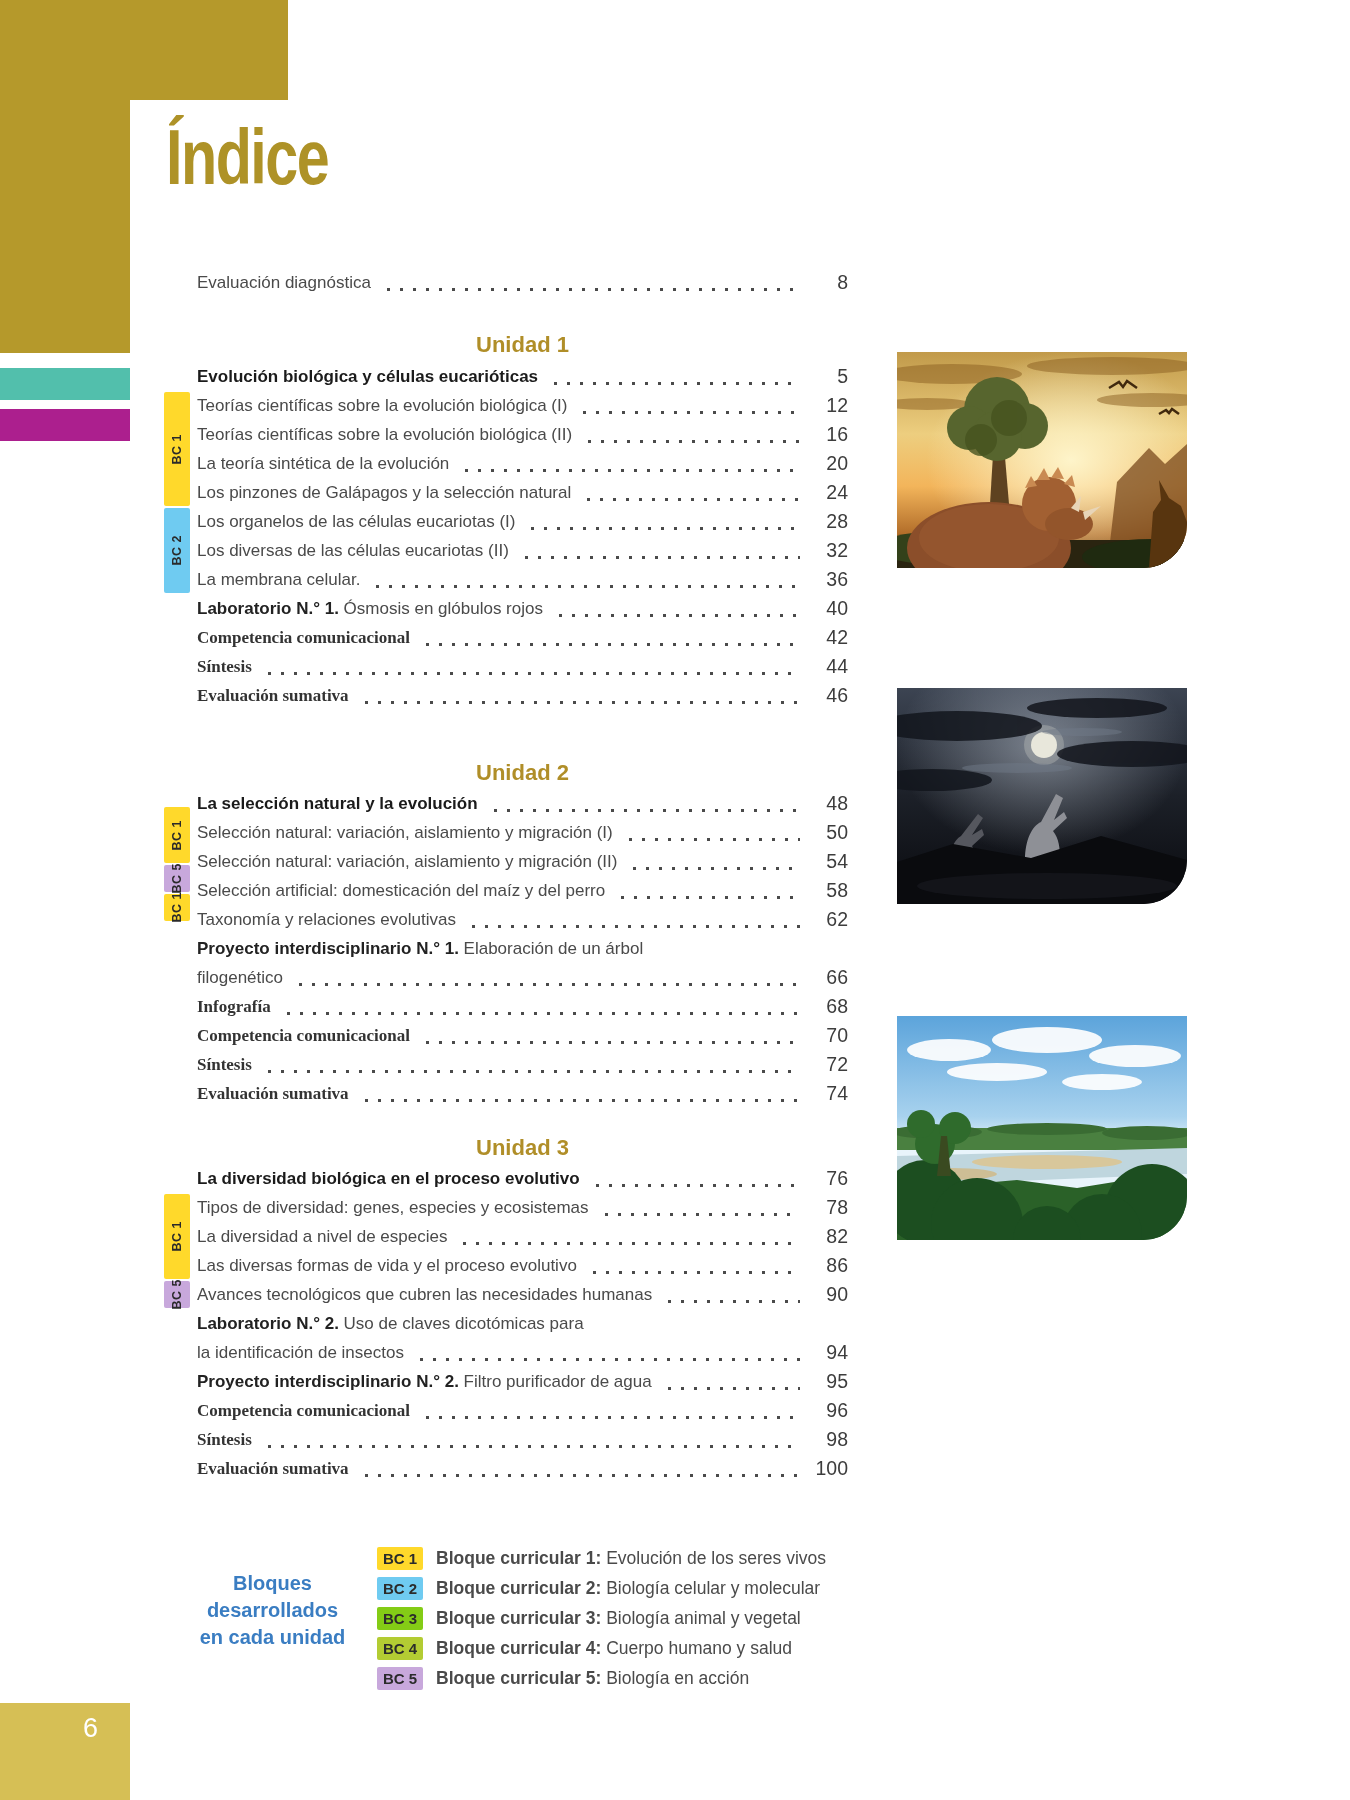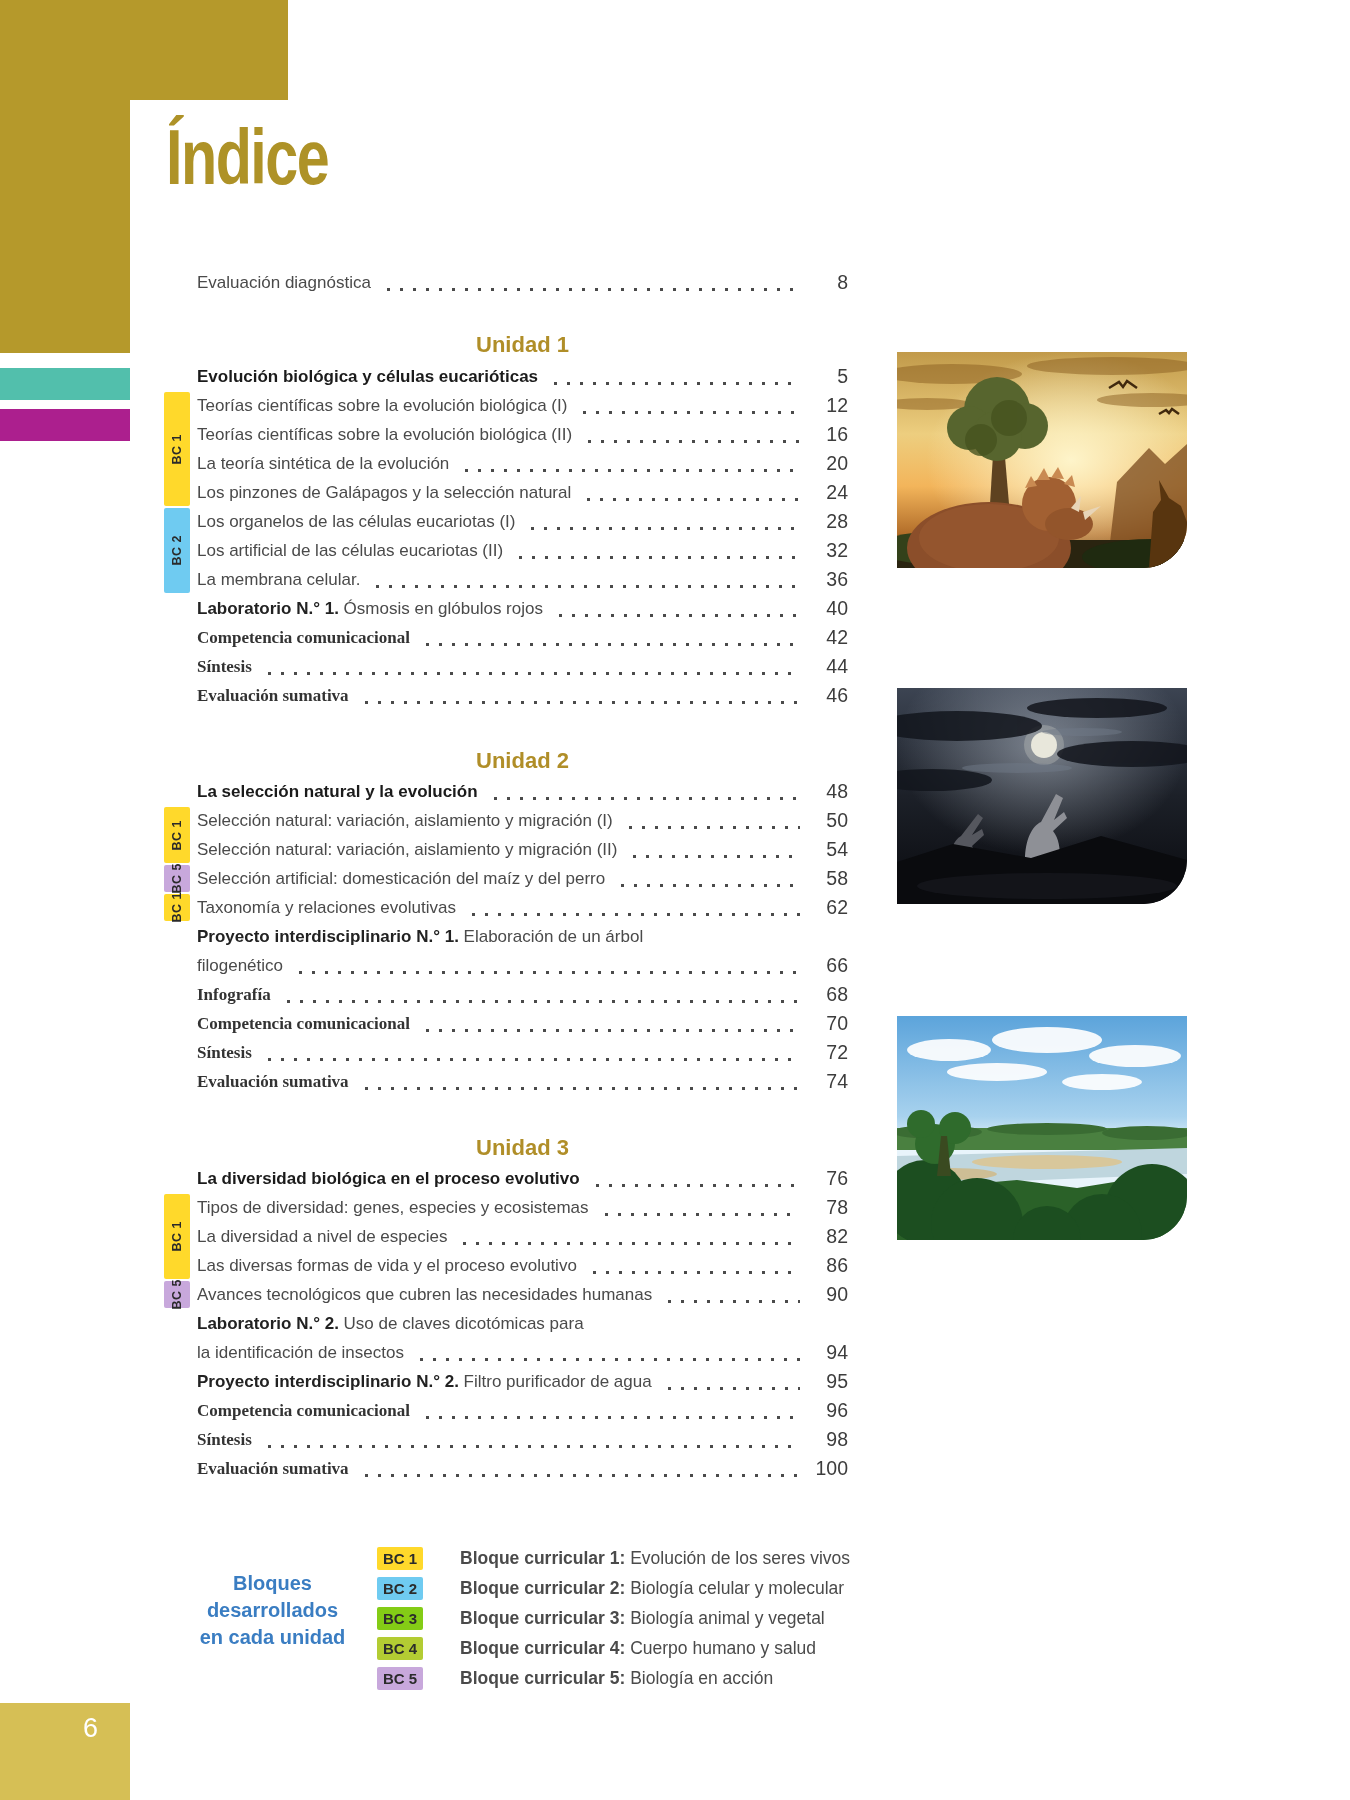--- a/index.html
+++ b/index.html
@@ -39,21 +39,21 @@
        font-weight:700;color:#2A2A2A;letter-spacing:.5px;white-space:nowrap;}
 
   
   .legend{position:absolute;left:185px;top:1543px;width:700px;}
   .legend-caption{position:absolute;left:0;top:7px;width:175px;text-align:center;
        font-size:20px;font-weight:700;color:#3A7DC2;line-height:27px;margin-top:20px;}
   .legend-rows{position:absolute;left:192px;top:0;}
   .lrow{display:flex;align-items:center;height:30px;}
   .chip{width:46px;height:23px;border-radius:2px;display:flex;align-items:center;
        justify-content:center;font-size:15px;font-weight:700;color:#2B2B2B;margin-right:13px;}
-  .ltext{font-size:17.5px;color:#4A4A4A;white-space:nowrap;margin-left:24px;}
+  .ltext{font-size:17.5px;color:#4A4A4A;white-space:nowrap;}
 
   
   .photo{position:absolute;left:897px;width:290px;border-radius:0 0 44px 0;overflow:hidden;}
   #ph1{top:352px;height:216px;} #ph2{top:688px;height:216px;} #ph3{top:1016px;height:224px;}
   .photo svg{display:block;width:100%;height:100%;}
 </style>
 </head>
 <body>
 
 <div class="page">
@@ -99,21 +99,21 @@
           <span class="t">Los pinzones de Galápagos y la selección natural</span>
           <span class="leader"></span>
           <span class="num">24</span>
         </div>
         <div class="row">
           <span class="t">Los organelos de las células eucariotas (I)</span>
           <span class="leader"></span>
           <span class="num">28</span>
         </div>
         <div class="row">
-          <span class="t">Los artificial de las células eucariotas (II)</span>
+          <span class="t">Los diversas de las células eucariotas (II)</span>
           <span class="leader"></span>
           <span class="num">32</span>
         </div>
         <div class="row">
           <span class="t">La membrana celular.</span>
           <span class="leader"></span>
           <span class="num">36</span>
         </div>
         <div class="row">
           <span class="t"><b>Laboratorio N.° 1. </b>Ósmosis en glóbulos rojos</span>
@@ -130,21 +130,21 @@
           <span class="leader"></span>
           <span class="num">44</span>
         </div>
         <div class="row">
           <span class="t medium">Evaluación sumativa</span>
           <span class="leader"></span>
           <span class="num">46</span>
         </div>
       </div>
       <div class="toc-abs" style="top: 748px;">
-        <div class="unit-head" style="height: 29px; line-height: 26px;">Unidad 2</div>
+        <div class="unit-head" style="height: 29px; line-height: 26px; margin-top: 12px;">Unidad 2</div>
         <div class="row">
           <span class="t bold">La selección natural y la evolución</span>
           <span class="leader"></span>
           <span class="num">48</span>
         </div>
         <div class="row">
           <span class="t">Selección natural: variación, aislamiento y migración (I)</span>
           <span class="leader"></span>
           <span class="num">50</span>
         </div>

